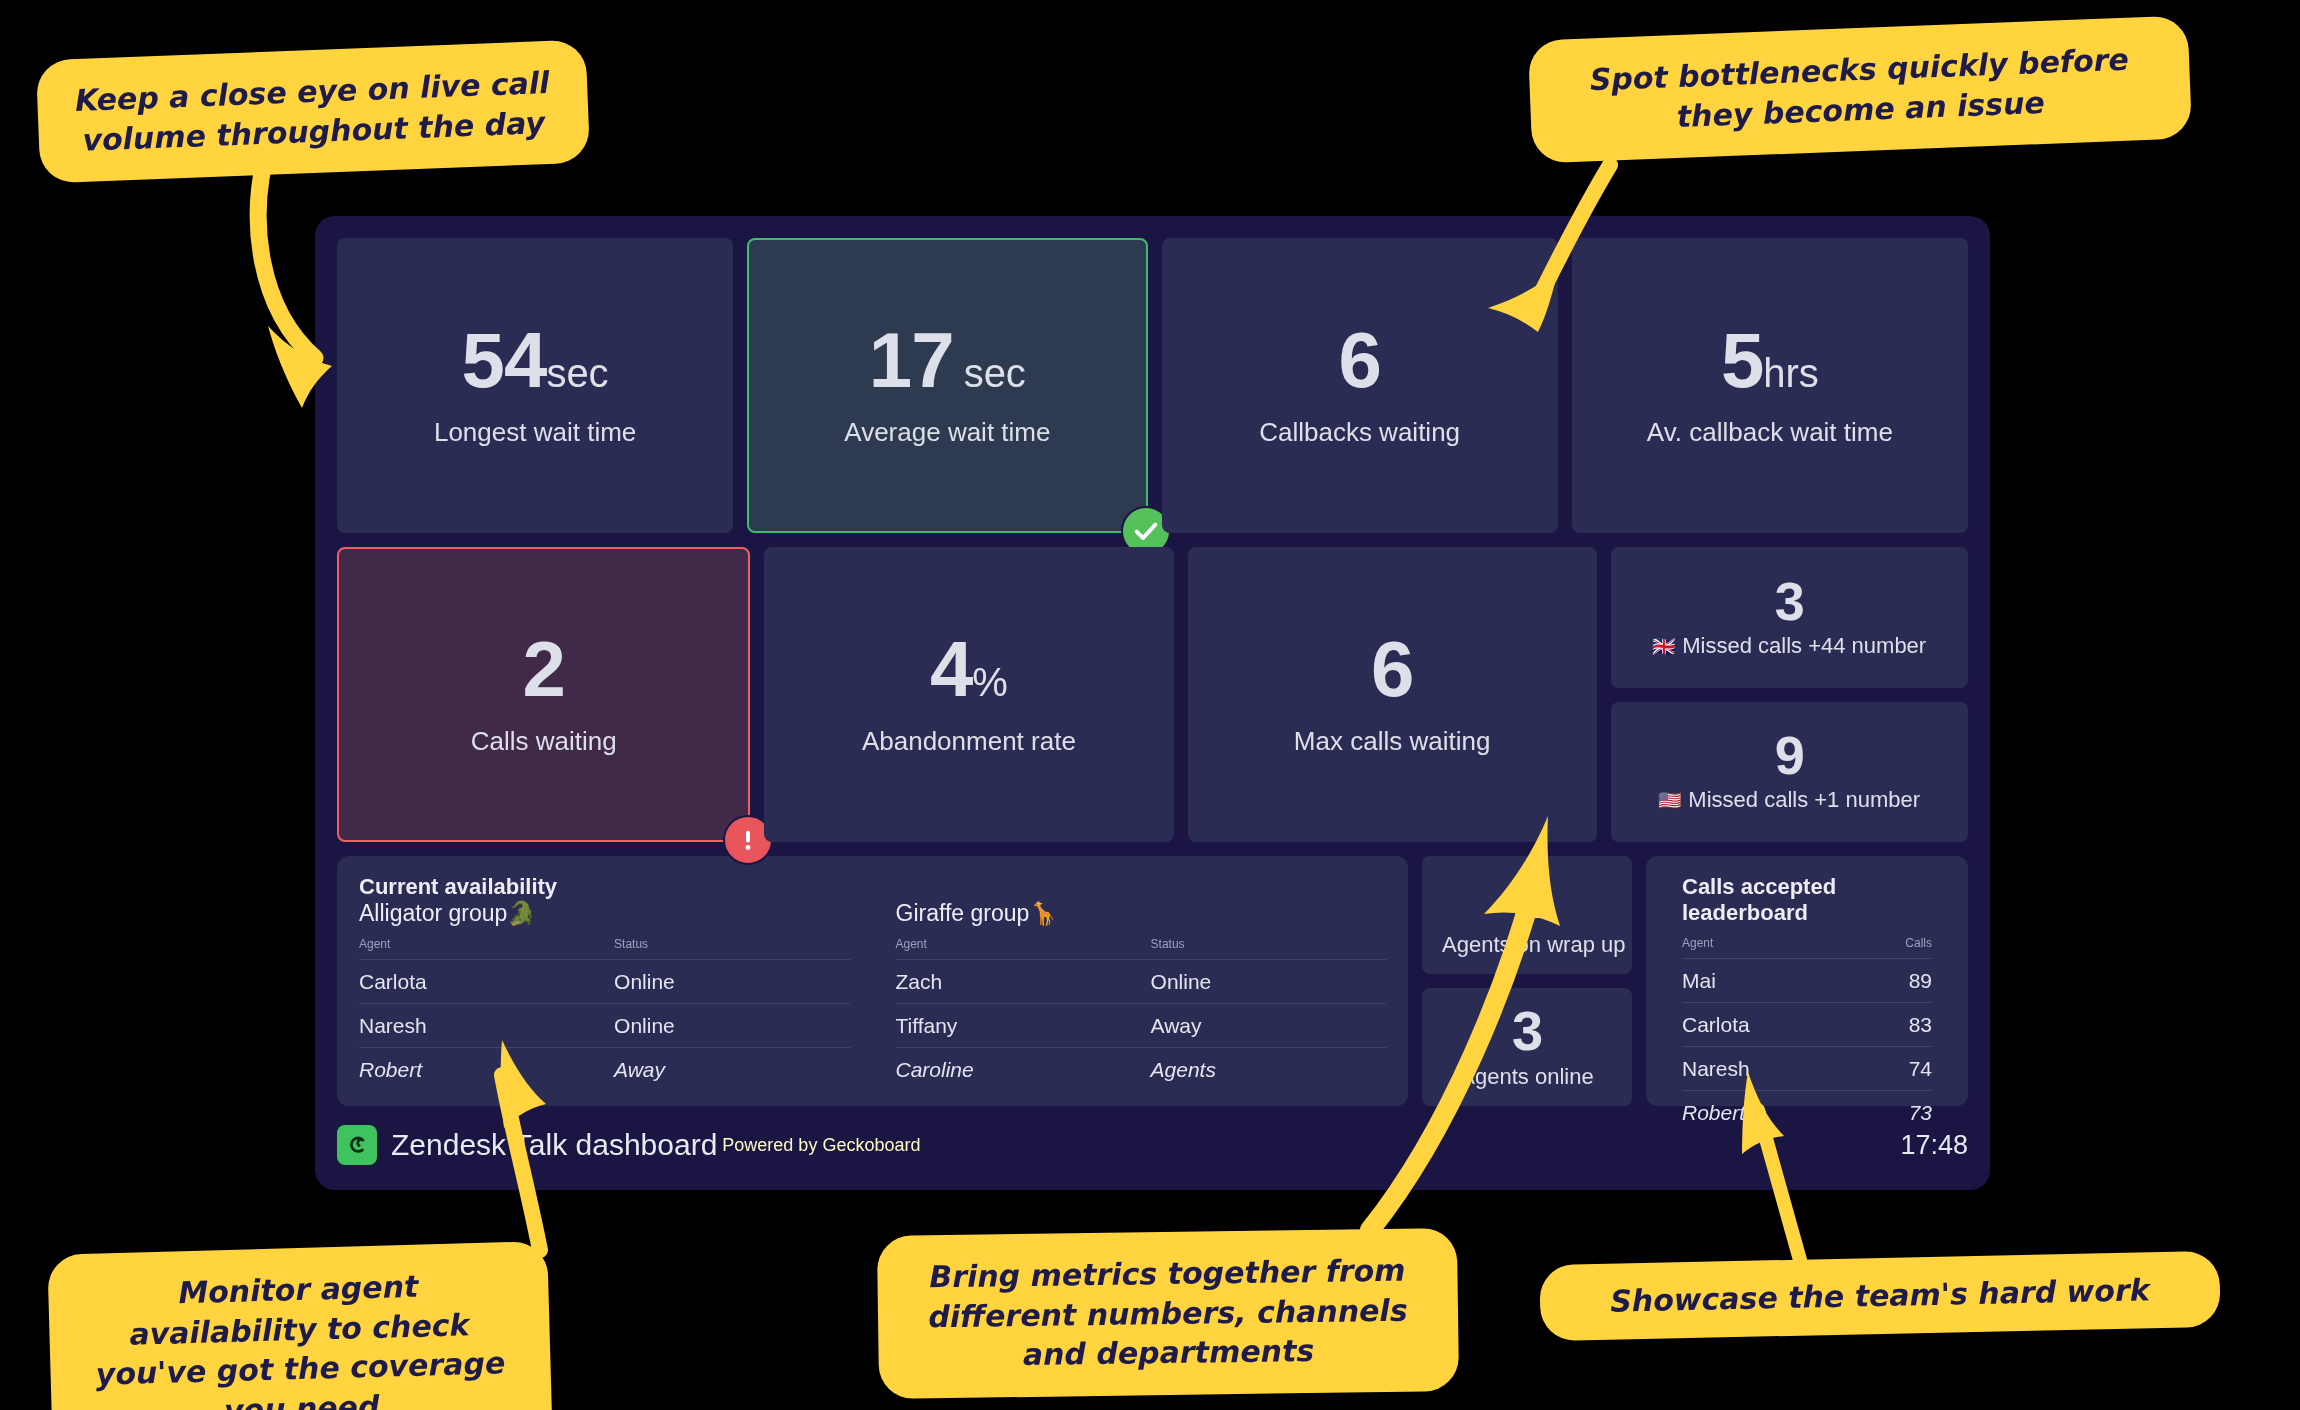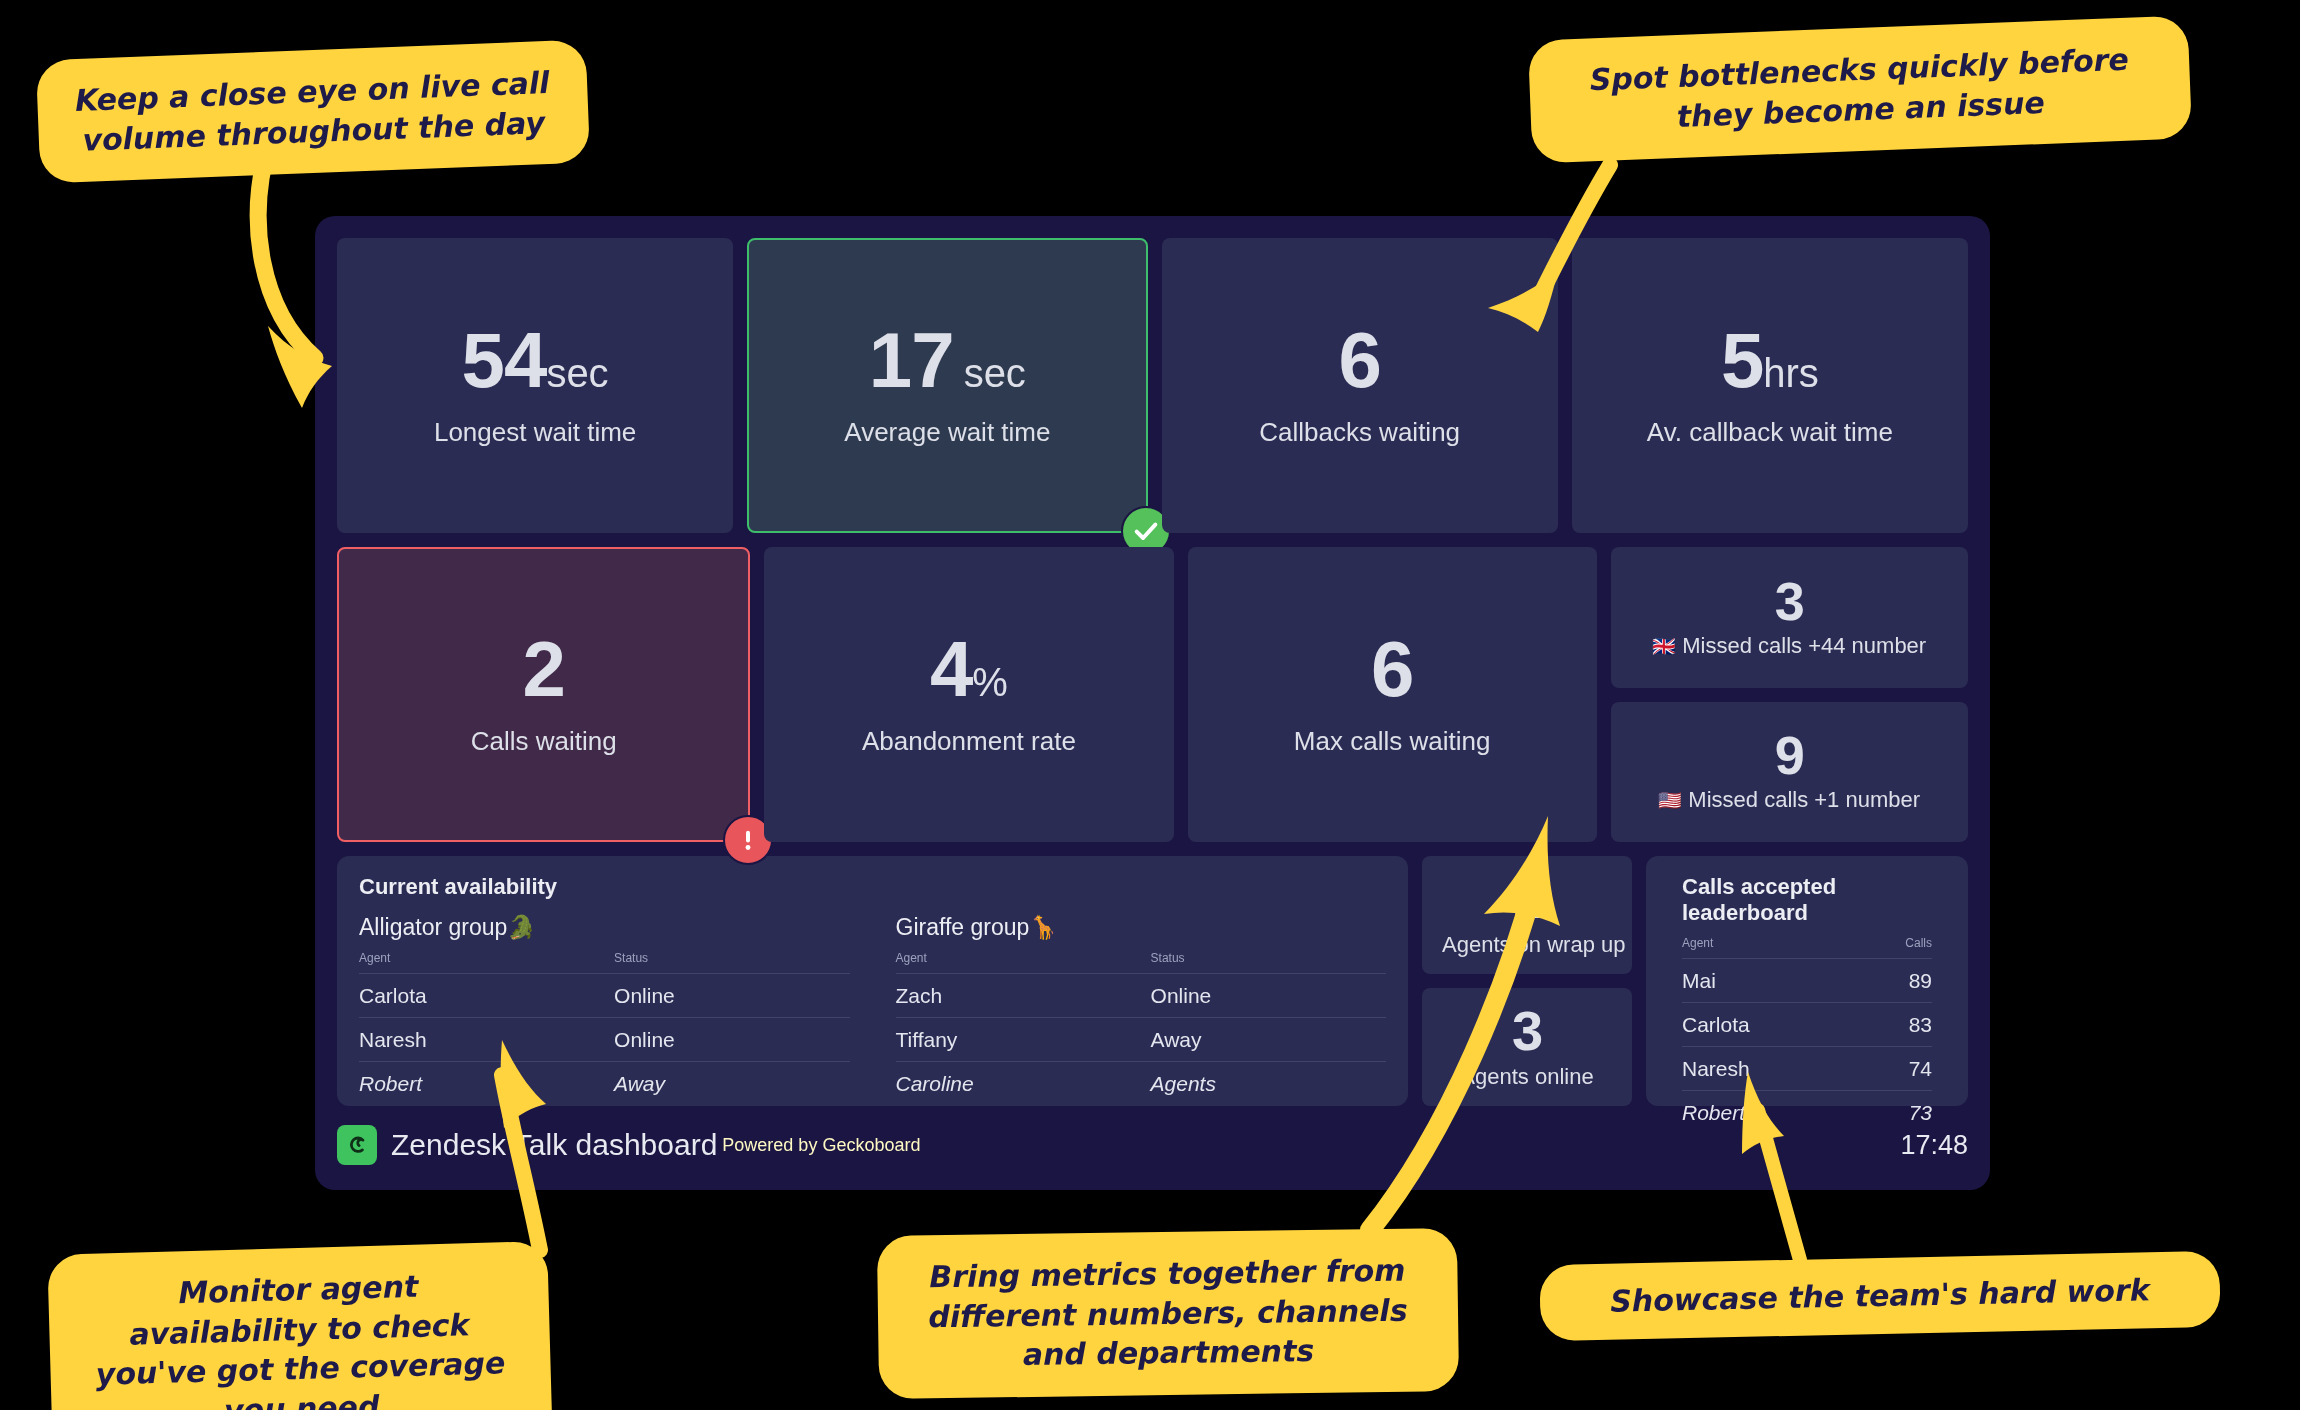--- a/index.html
+++ b/index.html
@@ -79,21 +79,21 @@
 
   
   .bottom { display: flex; gap: 14px; height: 250px; }
   .availability {
     background: #2b2c54;
     border-radius: 12px;
     padding: 18px 22px;
     flex: 1 1 auto;
     min-width: 0;
   }
-  .avail-title { color: #eceef4; font-size: 22px; font-weight: 700; margin-bottom: 14px; }
+  .avail-title { color: #eceef4; font-size: 22px; font-weight: 700; }
   .groups { display: flex; gap: 46px; }
   .group { flex: 1; min-width: 0; }
   .group-name { color: #eceef4; font-size: 23px; margin-bottom: 10px; white-space: nowrap; }
   table { width: 100%; border-collapse: collapse; }
   th {
     color: #9ca2bd; font-size: 12px; font-weight: 400; text-align: left;
     padding: 0 0 8px 0;
     border-bottom: 1px solid #414368;
   }
   td {

